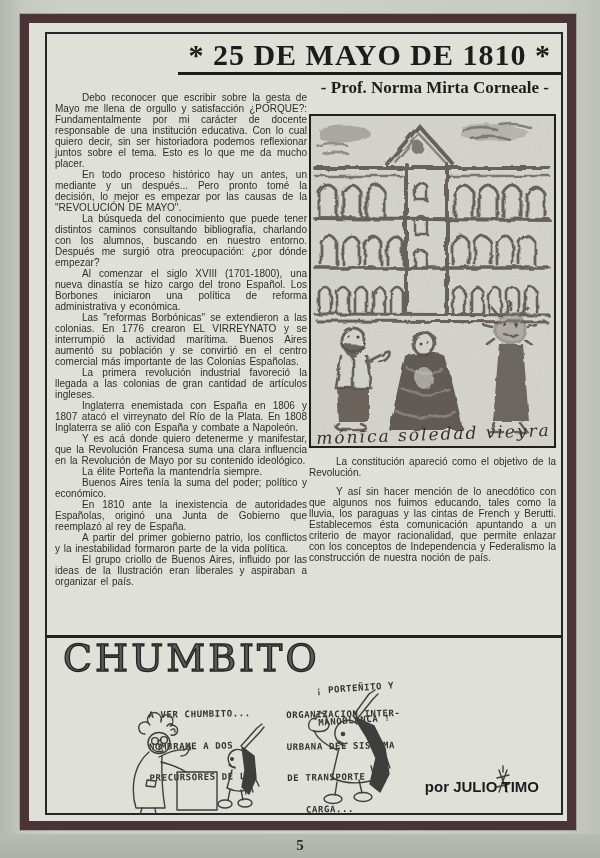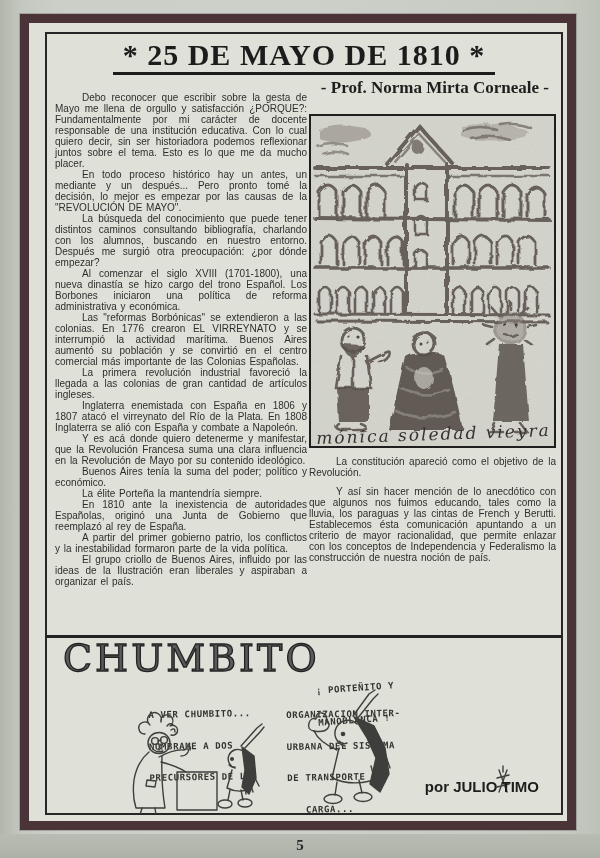--- a/index.html
+++ b/index.html
@@ -19,21 +19,21 @@
     box-shadow:0 0 0 1px rgba(60,45,48,.25);
   }
   .page-number-strip{ position:absolute; left:0; width:600px; top:836px; text-align:center; z-index:2; }
   .page-number{ font-family:"Liberation Serif",serif; font-weight:bold; font-size:15px; color:#2a2a2a; }
 
   .inner-box{
     position:absolute; left:16px; top:9px; width:518px; height:783px;
     border:2px solid #272727; background:#dfe0d8;
   }
   
-  .title-row{ text-align:center; padding-top:5px; }
+  .title-row{ text-align:right; padding-top:5px; }
   .article-title{
     display:inline-block; font-family:"Liberation Serif",serif; font-weight:bold;
     font-size:30px; line-height:32px; letter-spacing:1px; color:#1c1c1c;
     border-bottom:3px solid #1c1c1c; padding:0 10px 1px 10px;
   }
   .byline{
     position:absolute; top:44px; right:12px;
     font-family:"Liberation Serif",serif; font-weight:bold; font-size:17px; color:#1e1e1e;
   }
   .article-body{ position:absolute; top:58px; left:0; width:100%; height:544px; overflow:hidden; }
@@ -90,22 +90,22 @@
     <div class="article-body">
       <div class="col col-left">
         <p>Debo reconocer que escribir sobre la gesta de Mayo me llena de orgullo y satisfacción ¿PORQUE?: Fundamentalmente por mi carácter de docente responsable de una institución educativa. Con lo cual quiero decir, sin ser historiadora podemos reflexionar juntos sobre el tema. Esto es lo que me da mucho placer.</p>
         <p>En todo proceso histórico hay un antes, un mediante y un después... Pero pronto tomé la decisión, lo mejor es empezar por las causas de la "REVOLUCIÓN DE MAYO".</p>
         <p>La búsqueda del conocimiento que puede tener distintos caminos consultando bibliografía, charlando con los alumnos, buscando en nuestro entorno. Después me surgió otra preocupación: ¿por dónde empezar?</p>
         <p>Al comenzar el siglo XVIII (1701-1800), una nueva dinastía se hizo cargo del trono Español. Los Borbones iniciaron una política de reforma administrativa y económica.</p>
         <p>Las "reformas Borbónicas" se extendieron a las colonias. En 1776 crearon EL VIRREYNATO y se interrumpió la actividad marítima. Buenos Aires aumentó su población y se convirtió en el centro comercial más importante de las Colonias Españolas.</p>
         <p>La primera revolución industrial favoreció la llegada a las colonias de gran cantidad de artículos ingleses.</p>
         <p>Inglaterra enemistada con España en 1806 y 1807 atacó el virreynato del Río de la Plata. En 1808 Inglaterra se alió con España y combate a Napoleón.</p>
         <p>Y es acá donde quiero detenerme y manifestar, que la Revolución Francesa suma una clara influencia en la Revolución de Mayo por su contenido ideológico.</p>
+        <p>La élite Porteña la mantendría siempre.</p>
         <p>Buenos Aires tenía la suma del poder; político y económico.</p>
-        <p>La élite Porteña la mantendría siempre.</p>
         <p>En 1810 ante la inexistencia de autoridades Españolas, originó una Junta de Gobierno que reemplazó al rey de España.</p>
         <p>A partir del primer gobierno patrio, los conflictos y la inestabilidad formaron parte de la vida política.</p>
         <p>El grupo criollo de Buenos Aires, influido por las ideas de la Ilustración eran liberales y aspiraban a organizar el país.</p>
       </div>
 
       <div class="col col-right">
         <div class="drawing">
           <svg width="243" height="330" viewBox="0 0 243 330">
             <defs>
               <filter id="wob" x="-10%" y="-10%" width="120%" height="120%">

